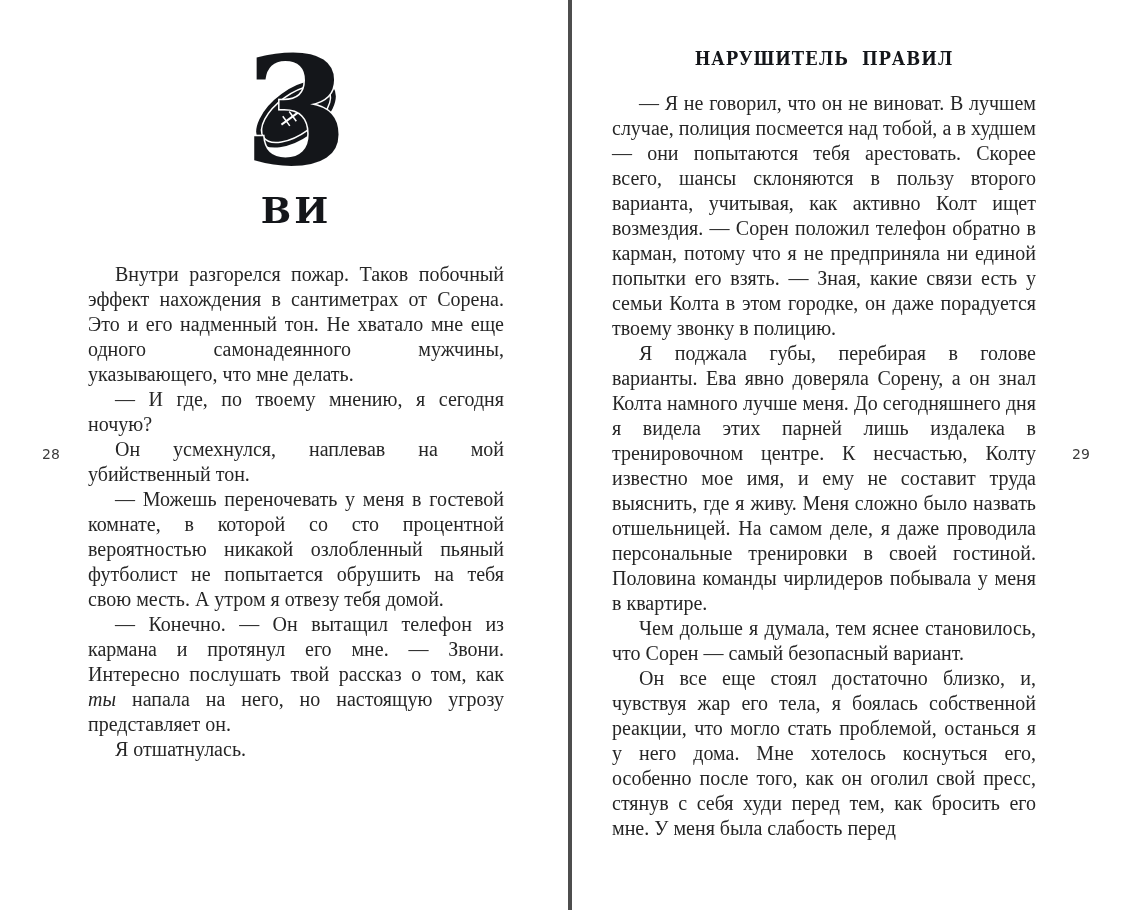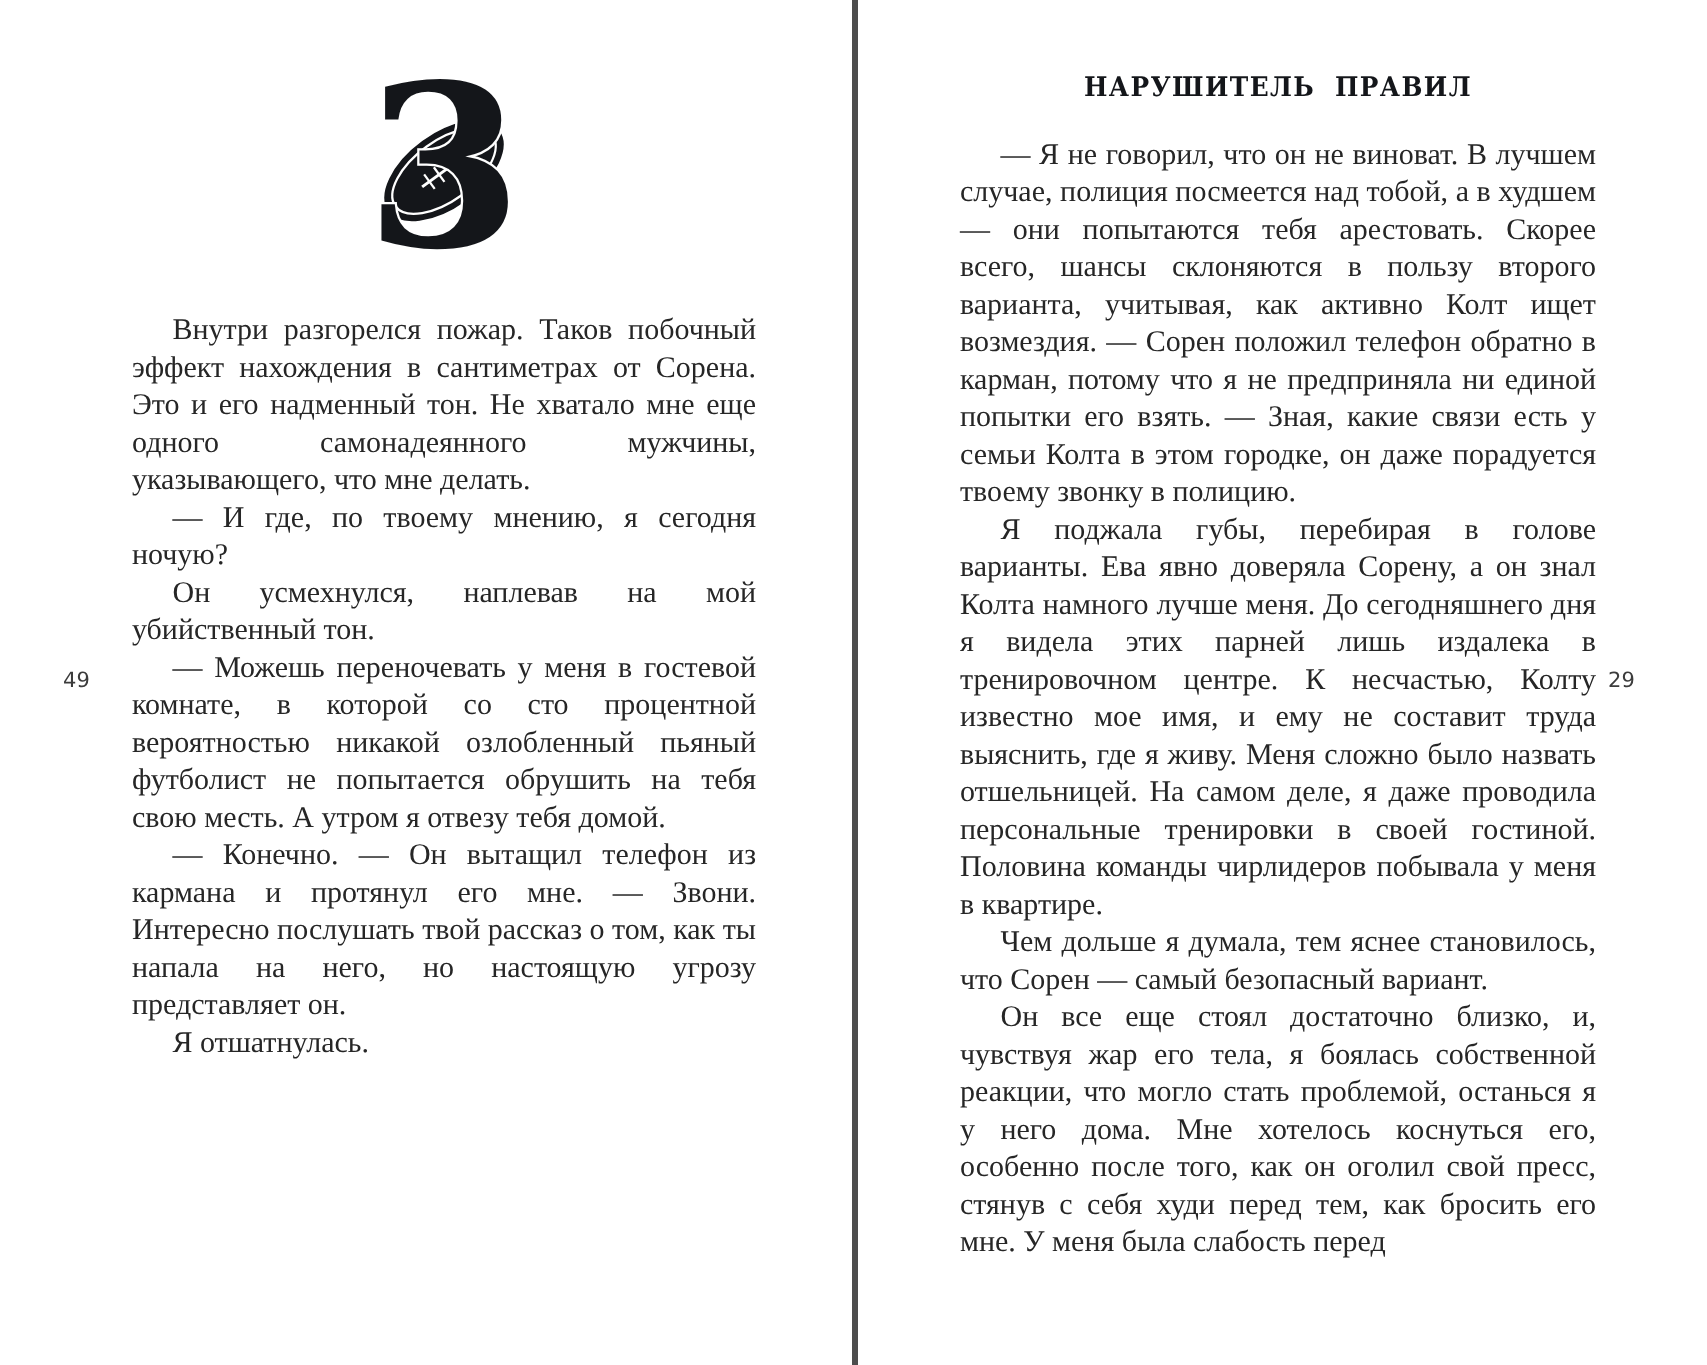--- a/index.html
+++ b/index.html
@@ -18,21 +18,21 @@
   .spine {
     position: absolute;
     left: 568px;
     top: 0;
     width: 4px;
     height: 910px;
     background: #4d4d4d;
   }
   .page { position: absolute; top: 0; }
   .page-left  { left: 88px;  width: 416px; }
-  .page-right { left: 640px; width: 424px; }
+  .page-right { left: 612px; width: 424px; }
 
   .ornament {
     margin-top: 52px;
     height: 124px;
     text-align: center;
   }
   .chapter-title {
     margin: 14px 0 0 0;
     height: 40px;
     line-height: 40px;
@@ -58,21 +58,21 @@
   }
   .bodytext {
     font-size: 20px;
     line-height: 25px;
     text-align: justify;
     color: #262626;
   }
   .page-left  .bodytext { margin-top: 32px; }
   .page-right .bodytext { margin-top: 21px; }
   .bodytext p { margin: 0; text-indent: 27px; }
-  .bodytext .em { }
+  .bodytext .em { font-style: italic; }
 
   .pagenum {
     position: absolute;
     top: 446px;
     width: 40px;
     text-align: center;
     font-family: "DejaVu Sans", sans-serif;
     font-size: 14px;
     color: #3c3c3c;
   }
@@ -94,36 +94,37 @@
           <ellipse cx="48" cy="62" rx="40" ry="20" fill="none" stroke="#ffffff" stroke-width="1.5"></ellipse>
           <line x1="30" y1="62" x2="66" y2="62" stroke="#ffffff" stroke-width="2"></line>
           <line x1="36" y1="56" x2="36" y2="68" stroke="#ffffff" stroke-width="1.5"></line>
           <line x1="44" y1="56" x2="44" y2="68" stroke="#ffffff" stroke-width="1.5"></line>
           <line x1="52" y1="56" x2="52" y2="68" stroke="#ffffff" stroke-width="1.5"></line>
           <line x1="60" y1="56" x2="60" y2="68" stroke="#ffffff" stroke-width="1.5"></line>
         </g>
         <text x="48" y="112" text-anchor="middle" font-family="DejaVu Serif, serif" font-size="150" font-weight="bold" fill="#14161a" stroke="#ffffff" stroke-width="3" paint-order="stroke">3</text>
       </svg>
     </div>
+    <h1 class="chapter-title">ВИ</h1>
     <div class="bodytext">
         <p><span>Внутри разгорелся пожар. Таков побочный эффект нахождения в сантиметрах от Сорена. Это и его надменный тон. Не хватало мне еще одного самонадеянного мужчины, указывающего, что мне делать.</span></p>
         <p><span>— И где, по твоему мнению, я сегодня ночую?</span></p>
         <p><span>Он усмехнулся, наплевав на мой убийственный тон.</span></p>
         <p><span>— Можешь переночевать у меня в гостевой комнате, в которой со сто процентной вероятностью никакой озлобленный пьяный футболист не попытается обрушить на тебя свою месть. А утром я отвезу тебя домой.</span></p>
         <p><span>— Конечно. — Он вытащил телефон из кармана и протянул его мне. — Звони. Интересно послушать твой рассказ о том, как </span><span class="em">ты</span><span> напала на него, но настоящую угрозу представляет он.</span></p>
         <p><span>Я отшатнулась.</span></p>
       </div>
   </div>
 
   <div class="page page-right">
     <div class="running-head">НАРУШИТЕЛЬ ПРАВИЛ</div>
     <div class="bodytext">
         <p><span>— Я не говорил, что он не виноват. В лучшем случае, полиция посмеется над тобой, а в худшем — они попытаются тебя арестовать. Скорее всего, шансы склоняются в пользу второго варианта, учитывая, как активно Колт ищет возмездия. — Сорен положил телефон обратно в карман, потому что я не предприняла ни единой попытки его взять. — Зная, какие связи есть у семьи Колта в этом городке, он даже порадуется твоему звонку в полицию.</span></p>
         <p><span>Я поджала губы, перебирая в голове варианты. Ева явно доверяла Сорену, а он знал Колта намного лучше меня. До сегодняшнего дня я видела этих парней лишь издалека в тренировочном центре. К несчастью, Колту известно мое имя, и ему не составит труда выяснить, где я живу. Меня сложно было назвать отшельницей. На самом деле, я даже проводила персональные тренировки в своей гостиной. Половина команды чирлидеров побывала у меня в квартире.</span></p>
         <p><span>Чем дольше я думала, тем яснее становилось, что Сорен — самый безопасный вариант.</span></p>
         <p><span>Он все еще стоял достаточно близко, и, чувствуя жар его тела, я боялась собственной реакции, что могло стать проблемой, останься я у него дома. Мне хотелось коснуться его, особенно после того, как он оголил свой пресс, стянув с себя худи перед тем, как бросить его мне. У меня была слабость перед</span></p>
       </div>
   </div>
 
-  <div class="pagenum pagenum-left">49</div>
+  <div class="pagenum pagenum-left">28</div>
   <div class="pagenum pagenum-right">29</div>
 
 </div>
 
 </body></html>

